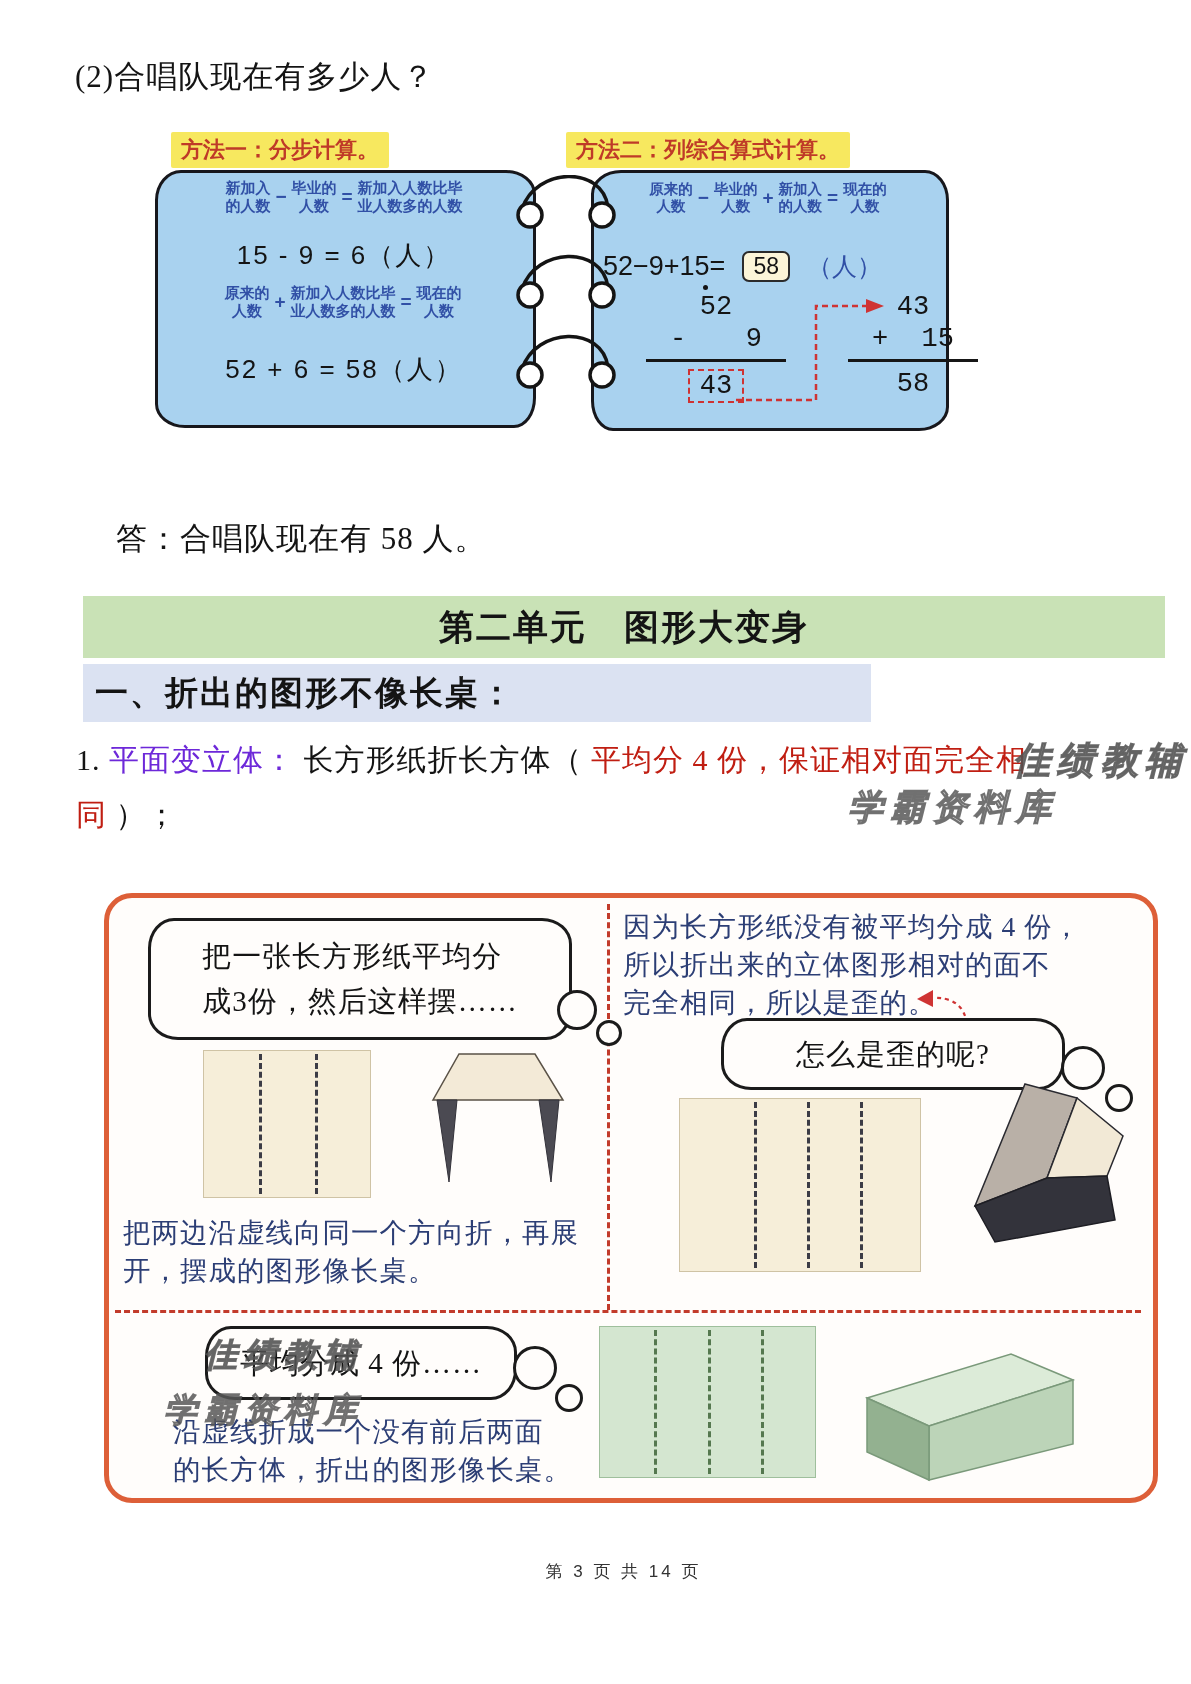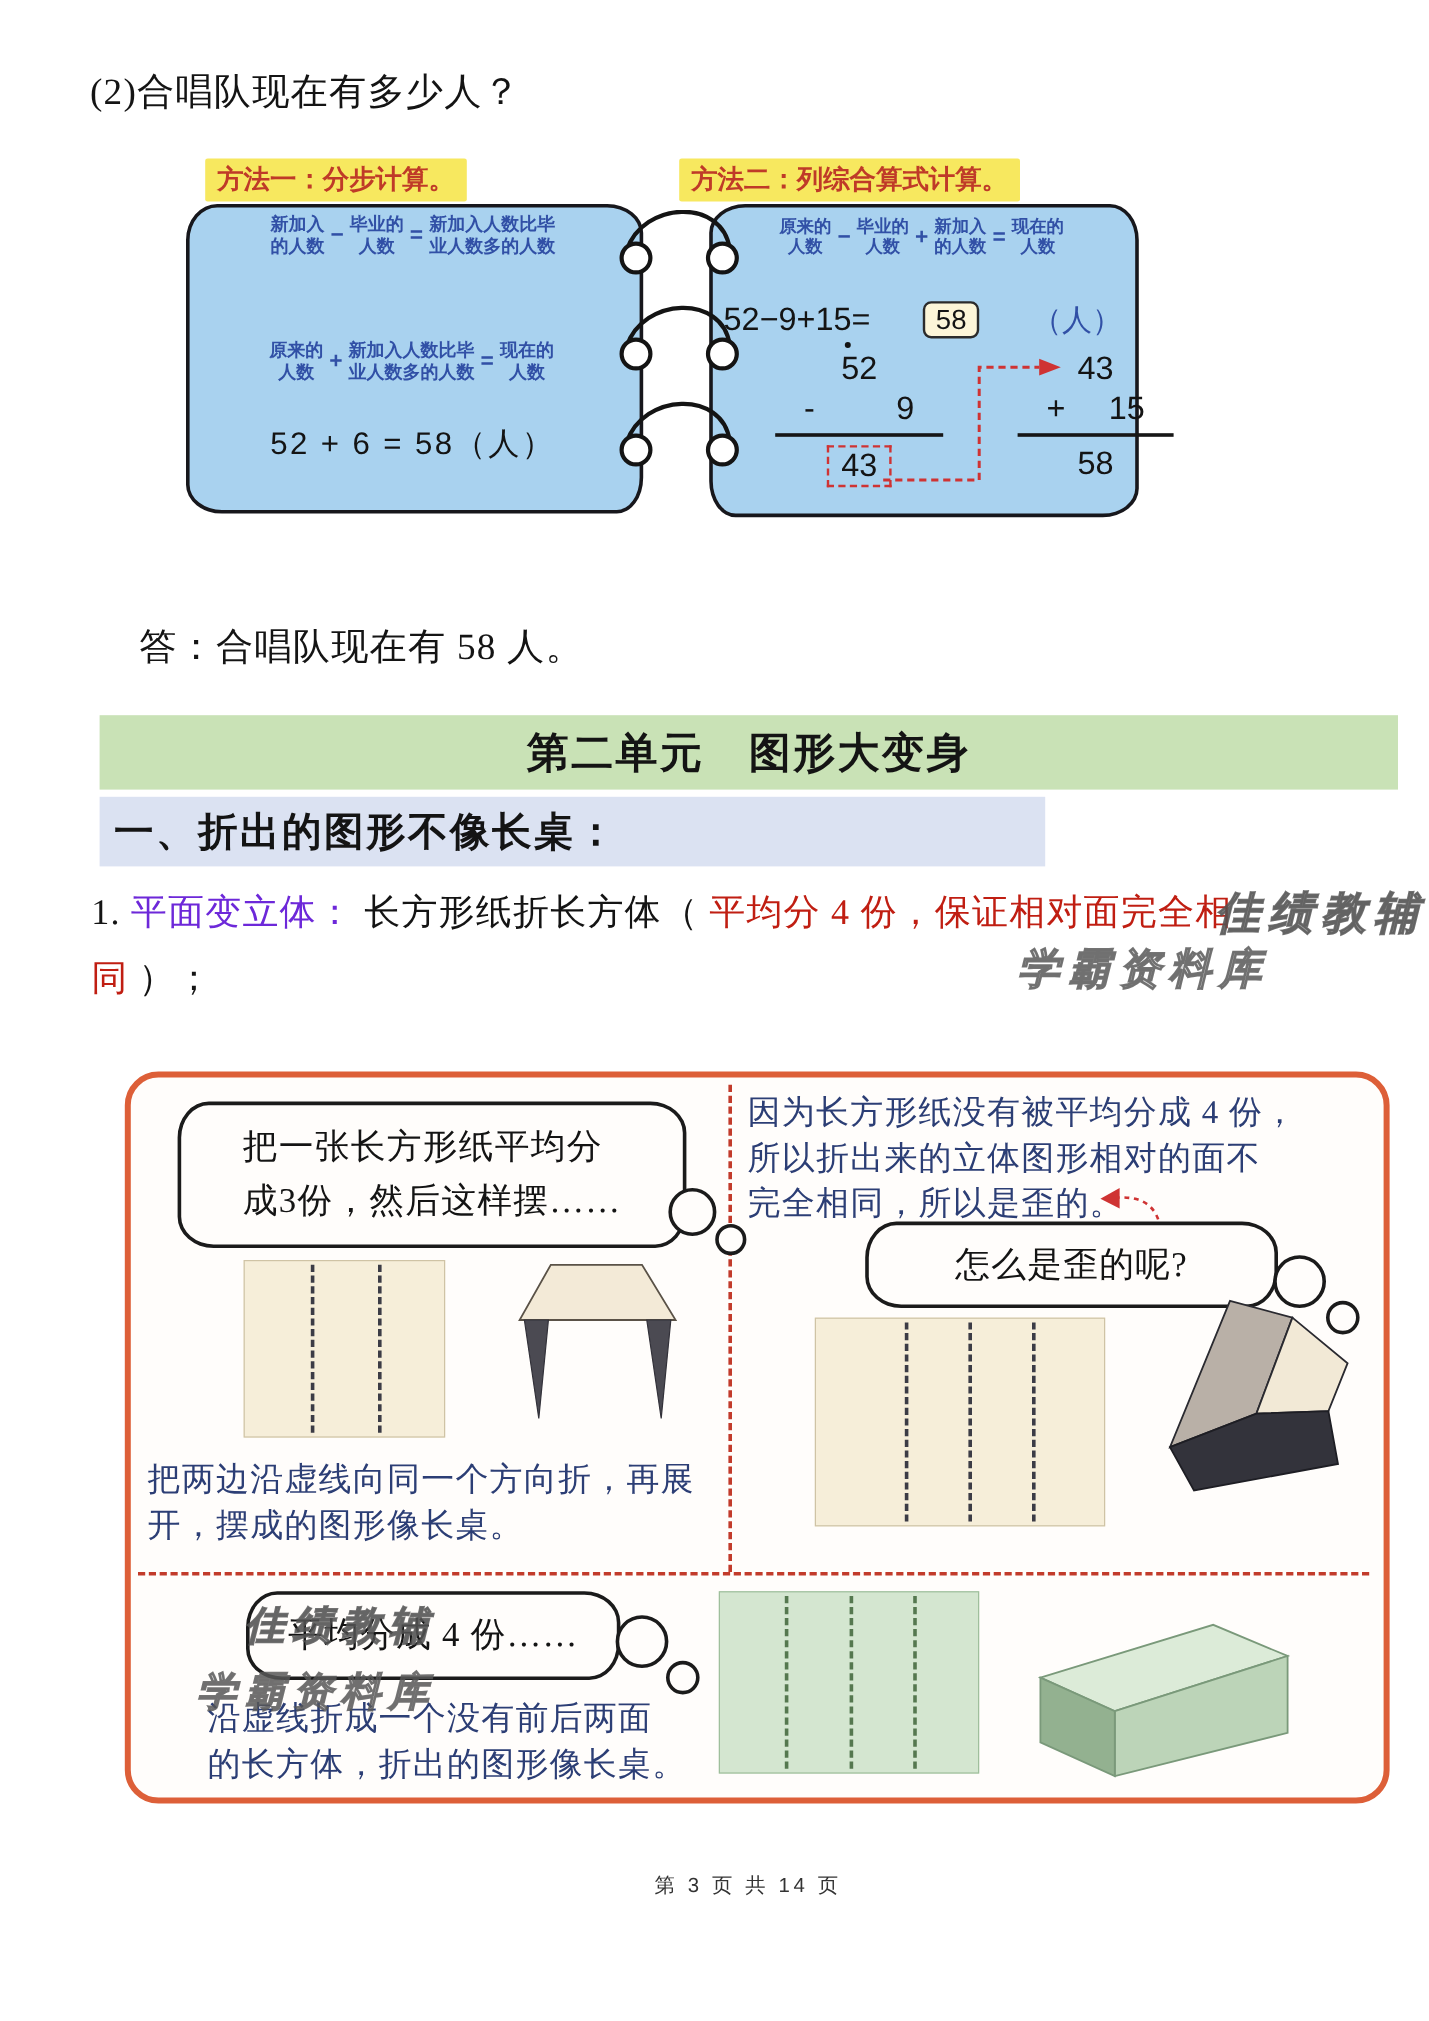--- a/index.html
+++ b/index.html
@@ -23,24 +23,24 @@
   .fop{font-size:19px;padding:0 1px;}
   .f1{left:140px;top:179px;width:352px;}
   .f2{left:134px;top:284px;width:362px;}
   .f3{left:570px;top:181px;width:340px;}
   .f3 .term{font-size:14.5px;}
   .calc{position:absolute;text-align:center;font-size:26px;color:#141414;letter-spacing:2px;
         font-family:"Liberation Sans",sans-serif;}
   .c1{left:140px;top:238px;width:352px;}
   .c2{left:140px;top:352px;width:352px;}
   .eqrow{position:absolute;left:575px;top:250px;width:332px;display:flex;align-items:center;
-         justify-content:space-between;gap:7px;font-size:27px;font-family:"Liberation Sans",sans-serif;}
+         justify-content:flex-start;gap:17px;font-size:27px;font-family:"Liberation Sans",sans-serif;}
   .eqbox{background:#fcf5d8;border:2.2px solid #2b2b2b;border-radius:7px;padding:0 9px;font-size:23px;}
   .equnit{color:#3150a6;font-size:25px;}
-  .vcol{position:absolute;text-align:center;font-size:27px;font-family:Liberation Sans, sans-serif;color:#141414;}
+  .vcol{position:absolute;text-align:center;font-size:27px;font-family:Liberation Mono, monospace;color:#141414;}
   .vl{left:618px;top:292px;width:140px;}
   .vr{left:820px;top:292px;width:130px;}
   .vtop{padding-bottom:2px;}
   .dot5{position:relative;display:inline-block;}
   .dot5::before{content:"";position:absolute;width:5px;height:5px;border-radius:50%;background:#141414;top:-7px;left:3px;}
   .vrow{display:flex;justify-content:space-between;padding:0 24px 5px 24px;border-bottom:3px solid #161616;}
   .vres{margin-top:7px;}
   .resbox{display:inline-block;border:2.5px dashed #cf3333;padding:0 10px;}
   .rings,.conn{position:absolute;}
   .rings{left:478px;top:175px;}
@@ -129,20 +129,21 @@
   <div class="frow f1">
     <span class="term">新加入
 的人数</span>
     <span class="fop">−</span>
     <span class="term">毕业的
 人数</span>
     <span class="fop">=</span>
     <span class="term">新加入人数比毕
 业人数多的人数</span>
   </div>
+  <div class="calc c1">15 - 9 = 6（人）</div>
   <div class="frow f2">
     <span class="term">原来的
 人数</span>
     <span class="fop">+</span>
     <span class="term">新加入人数比毕
 业人数多的人数</span>
     <span class="fop">=</span>
     <span class="term">现在的
 人数</span>
   </div>

